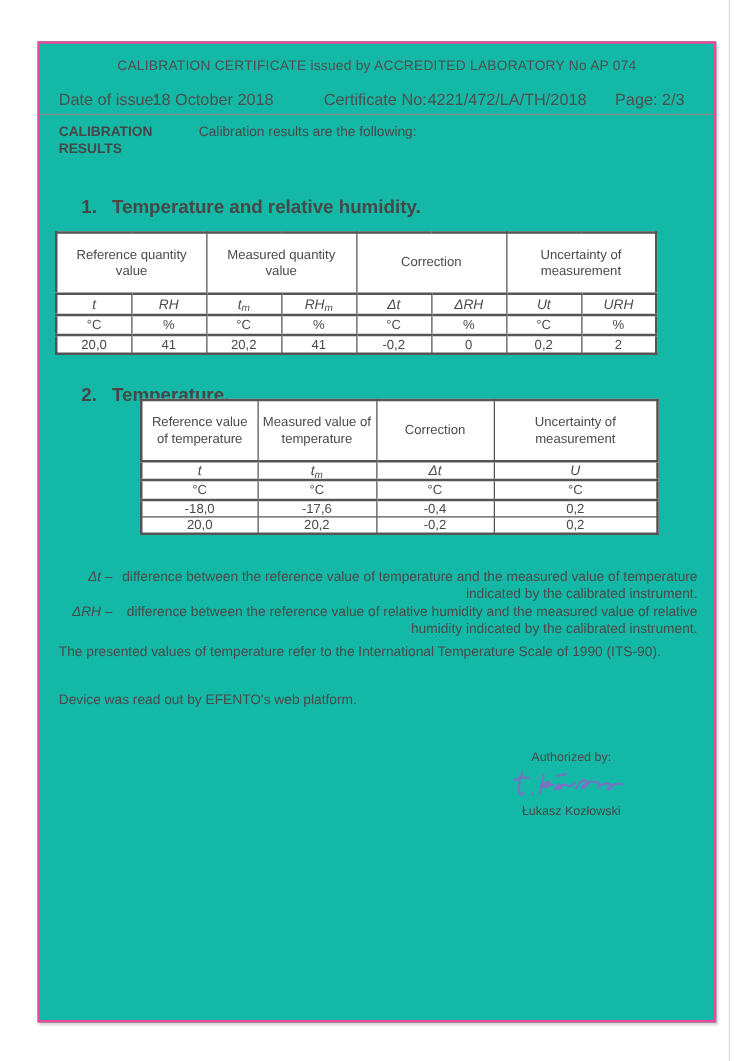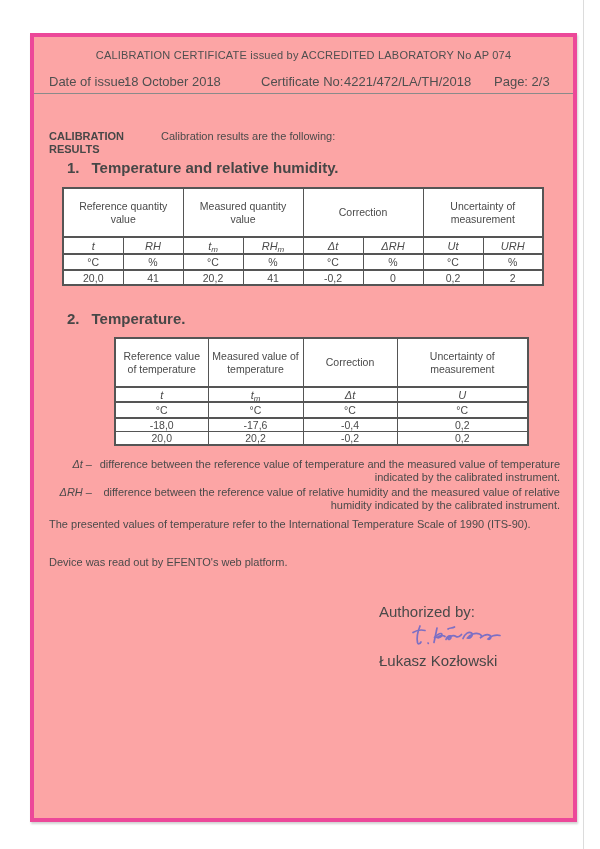--- a/index.html
+++ b/index.html
@@ -4,74 +4,74 @@
 <style>
   html,body{margin:0;padding:0;}
   body{
     width:600px;height:849px;background:#ffffff;position:relative;
     font-family:"Liberation Sans","DejaVu Sans",sans-serif;color:#4a4a4a;
     -webkit-font-smoothing:antialiased;
   }
   .scan-line{position:absolute;left:583px;top:0;width:1px;height:849px;background:#dcdcdc;}
   .page{
     position:absolute;left:30px;top:33px;width:539px;height:781px;
-    background:#fca5a5;border:4px solid #ec4899;
+    background:#14b8a6;border:2px solid #ec4899;
     box-shadow:1px 2px 2px rgba(0,0,0,0.18);
   }
   .title{
     position:absolute;top:12px;left:0;width:100%;text-align:center;
     font-size:11px;color:#4f4f4f;letter-spacing:.2px;
   }
   .meta{position:absolute;top:37px;left:0;width:100%;height:14px;font-size:13px;color:#4f4f4f;}
   .meta span{position:absolute;white-space:nowrap;}
   .m-dl{left:15px;}  .m-dv{left:90px;}
   .m-cl{left:227px;} .m-cv{left:310px;}
   .m-pl{left:460px;}
   .hrule{position:absolute;top:56px;left:0;width:100%;border-top:1px solid #8a8a8a;}
 
-  .results{position:absolute;top:93px;left:15px;font-size:11px;line-height:13px;}
+  .results{position:absolute;top:65px;left:15px;font-size:11px;line-height:13px;}
   .results-h{font-weight:bold;white-space:pre-line;color:#474747;}
   .results-intro{position:absolute;left:112px;top:0;white-space:nowrap;}
 
   .sec-h{position:absolute;font-size:15px;font-weight:bold;color:#474747;white-space:nowrap;}
   .sec-h .num{display:inline-block;}
   .sec-h .txt{margin-left:12px;}
   .sec1{top:122px;left:33px;}
   .sec2{top:273px;left:33px;}
 
   table{border-collapse:collapse;table-layout:fixed;position:absolute;background:#fff;}
   table{border:2px solid #555;}
   td{border:1px solid #555;text-align:center;vertical-align:middle;padding:0 3px;
      font-size:10.5px;color:#4a4a4a;overflow:hidden;}
   tr.gh td{font-size:10.5px;line-height:12.5px;}
   tr.sym td{font-size:11px;}
   tr.sym i{font-style:italic;}
   sub{font-size:8px;font-style:italic;vertical-align:-2px;line-height:0;}
   tr.bt2 td{border-top-width:2px;}
 
-  .t1{top:150px;left:28px;width:480px;}
+  .t1{top:150px;left:12px;width:480px;}
   .t1 tr.gh{height:49px;}
   .t1 tr.sym{height:17px;}
   .t1 tr.unit{height:16px;}
   .t1 tr.val{height:15px;}
 
-  .t2{top:300px;left:80px;width:413px;padding-left:10px;}
+  .t2{top:284px;left:80px;width:413px;padding-left:10px;}
   .t2 tr.gh{height:49px;}
   .t2 tr.sym{height:15px;}
   .t2 tr.unit{height:16px;}
   .t2 tr.val{height:13px;}
 
   .notes{position:absolute;top:421px;left:15px;right:13px;font-size:11px;line-height:13px;}
   .note{display:flex;margin-bottom:2px;text-align:right;}
   .note-sym{width:43px;flex:none;font-style:italic;}
   .note-txt{flex:1;}
   .its{position:absolute;top:481px;left:15px;right:13px;font-size:11px;}
   .device{position:absolute;top:519px;left:15px;font-size:11px;}
 
-  .auth{position:absolute;top:566px;left:345px;width:160px;text-align:left;font-size:15px;}
+  .auth{position:absolute;top:566px;left:345px;width:160px;text-align:center;font-size:10px;}
   .auth-label{display:block;}
   .sig{display:block;margin:1px auto 0;}
   .auth-name{display:block;margin-top:-1px;color:#474747;}
 </style>
 </head>
 <body>
 
 <div class="scan-line"></div>
 
 <div class="page">

